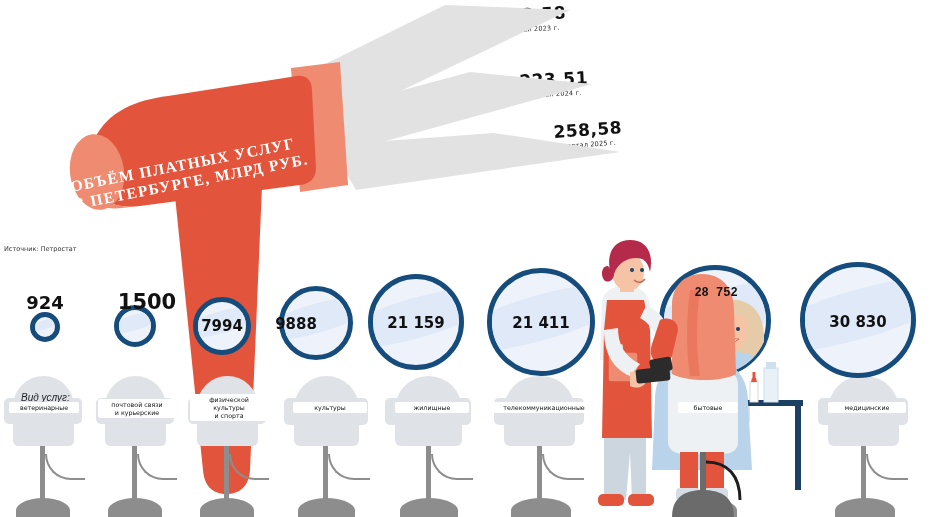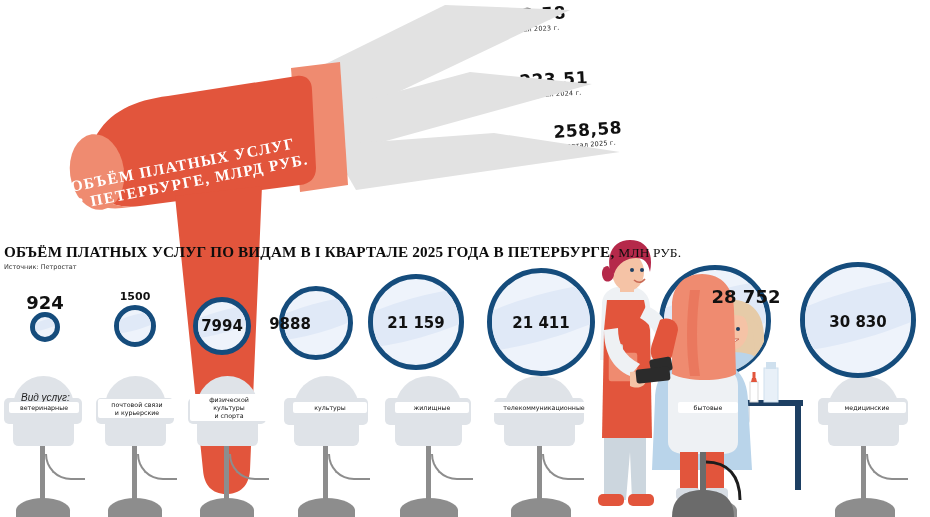--- a/index.html
+++ b/index.html
@@ -218,21 +218,20 @@
     <div class="beam-sub">I квартал 2025 г.</div>
   </div>
 
   <div class="dryer-text" style="left:69px; top:178px; transform: rotate(-11deg); z-index:9;">
     <div class="dryer-l1">ОБЪЁМ ПЛАТНЫХ УСЛУГ</div>
     <div class="dryer-l2">В ПЕТЕРБУРГЕ, МЛРД РУБ.</div>
     <div class="dryer-src">Источник: Петростат</div>
   </div>
 
   <div id="headline">
-    <div class="h-main"><span>ОБЪЁМ ПЛАТНЫХ УСЛУГ ПО ВИДАМ В I КВАРТАЛЕ 2025 ГОДА В ПЕТЕРБУРГЕ,</span><span class="h-unit" style="margin-left:4px;">МЛН РУБ.</span></div>
     <div class="h-src">Источник: Петростат</div>
   </div>
 
   <div class="layer" style="z-index:10">
 
     <div class="chair" style="left:4px; top:376px;">
       <div class="chair-arm" style="left:0px; top:22px; width:16px; height:26px;"></div>
       <div class="chair-arm" style="left:62px; top:22px; width:16px; height:26px;"></div>
       <div class="chair-back" style="left:9px; top:0px; width:61px; height:70px;"></div>
       <div class="chair-pole" style="left:36px; top:70px; width:5px; height:58px;"></div>
@@ -317,31 +316,31 @@
   <div class="layer" style="z-index:14">
 
     <div class="circle" style="left:30px; top:312px; width:30px; height:30px; border-width:5px;">
       <div class="sheen" style="top:14%; transform:rotate(-16deg);"></div>
     </div>
     <div class="cval" style="left:10px; top:292px; width:70px; font-size:18px;">924</div>
 
     <div class="circle" style="left:114px; top:305px; width:42px; height:42px; border-width:5px;">
       <div class="sheen" style="top:16%; transform:rotate(-16deg);"></div>
     </div>
-    <div class="cval" style="left:100px; top:290px; width:70px; font-size:11px;">1500</div>
+    <div class="cval" style="left:112px; top:290px; width:70px; font-size:21px;">1500</div>
 
     <div class="circle" style="left:193px; top:297px; width:58px; height:58px; border-width:5px;">
       <div class="sheen" style="top:18%; transform:rotate(-16deg);"></div>
     </div>
     <div class="cval" style="left:187px; top:317px; width:70px; font-size:15px;">7994</div>
 
     <div class="circle" style="left:279px; top:286px; width:74px; height:74px; border-width:5px;">
       <div class="sheen" style="top:20%; transform:rotate(-16deg);"></div>
     </div>
-    <div class="cval" style="left:264px; top:315px; width:52px; font-size:15px;">9888</div>
+    <div class="cval" style="left:270px; top:315px; width:52px; font-size:15px;">9888</div>
 
     <div class="circle" style="left:368px; top:274px; width:96px; height:96px; border-width:5px;">
       <div class="sheen" style="top:22%; transform:rotate(-16deg);"></div>
     </div>
     <div class="cval" style="left:381px; top:314px; width:70px; font-size:15px;">21 159</div>
 
     <div class="circle" style="left:487px; top:268px; width:108px; height:108px; border-width:5px;">
       <div class="sheen" style="top:22%; transform:rotate(-16deg);"></div>
     </div>
     <div class="cval" style="left:506px; top:314px; width:70px; font-size:15px;">21 411</div>
@@ -413,16 +412,16 @@
     <path d="M 604,330 C 604,352 612,368 630,376 L 640,364 C 624,356 618,344 618,328 Z" fill="#eef1f4"></path>
     <path d="M 658,336 C 666,334 672,338 672,344 C 672,350 666,354 660,352 Z" fill="#f5c3a6"></path>
     <path d="M 630,372 C 638,370 646,374 646,380 C 646,386 638,390 630,386 Z" fill="#f5c3a6"></path>
 
     <path d="M 660,320 C 668,316 678,320 678,330 L 672,356 C 670,364 662,366 656,362 C 650,358 650,350 652,344 Z" fill="#e2553c"></path>
     <rect x="650" y="358" width="22" height="14" rx="3" fill="#2b2b2b" transform="rotate(-10 661 365)"></rect>
 
     <rect x="636" y="368" width="34" height="14" rx="3" fill="#2b2b2b" transform="rotate(-6 653 375)"></rect>
   </svg>
 
-  <div class="cval" style="left:711px; top:286px; width:70px; font-size:18px; z-index:24;">28 752</div>
+  <div class="cval" style="left:681px; top:286px; width:70px; font-size:12px; z-index:24;font-family:Liberation Mono, monospace;">28 752</div>
   <div class="chair-label" style="left:678px; top:402px; width:52px; z-index:24;">бытовые</div>
 
 </div>
 
 </body></html>

